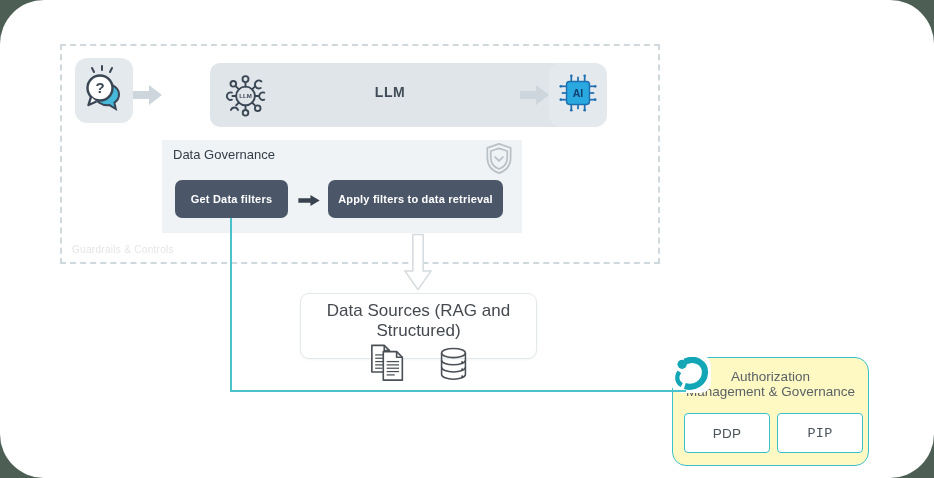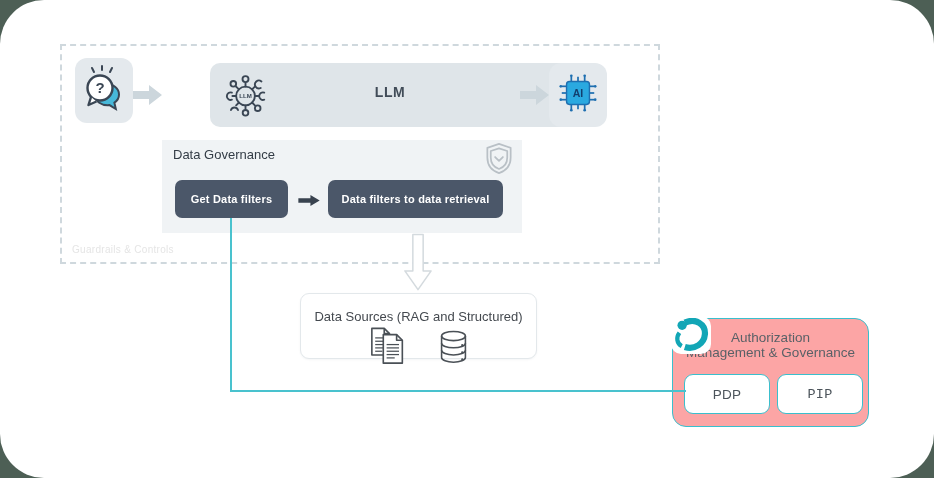--- a/index.html
+++ b/index.html
@@ -10,25 +10,25 @@
   .dashed-box{border:2px dashed #cfd8dd;}
   .icon-box{background:#e4e9ed;border-radius:12px;display:flex;align-items:center;justify-content:center;}
   .llm-box{background:#dfe5e9;border-radius:10px;}
   .llm-label{position:absolute;left:0;right:0;top:21px;text-align:center;font-size:14px;font-weight:bold;color:#414c58;letter-spacing:.5px;}
   .panel{background:#f0f3f5;}
   .panel-title{position:absolute;left:11px;top:7px;font-size:13px;color:#333c46;}
   .dark-btn{background:#4b5769;border-radius:7px;color:#ffffff;font-size:11px;font-weight:600;display:flex;align-items:center;justify-content:center;text-align:center;letter-spacing:.2px;}
   .teal-line{background:#49c2ce;z-index:6;}
   .g-label{font-size:10px;color:#e5e5e5;letter-spacing:.3px;}
   .ds-box{background:#fff;border:1px solid #e3e8eb;border-radius:9px;box-shadow:0 1px 2px rgba(120,130,140,.08);}
-  .ds-title{text-align:center;margin-top:15px;font-size:13px;color:#44494f;}
+  .ds-title{text-align:center;margin-top:7px;font-size:17px;color:#44494f;}
   .ds-icons{display:flex;justify-content:center;align-items:flex-end;gap:26px;margin-top:2px;}
-  .auth-box{background:#fca5a5;border:1.5px solid #3abfcd;border-radius:14px;z-index:5;}
+  .auth-box{background:#fef9c3;border:1.5px solid #3abfcd;border-radius:14px;z-index:5;margin-top:39px;}
   .auth-title{position:absolute;left:0;right:0;top:11px;text-align:center;font-size:13.5px;color:#5a6167;line-height:15px;}
-  .auth-node{position:absolute;background:#fff;border:1.5px solid #3abfcd;border-radius:9px;display:flex;align-items:center;justify-content:center;font-size:13.5px;color:#4c545b;letter-spacing:.3px;z-index:7;}
+  .auth-node{position:absolute;background:#fff;border:1.5px solid #3abfcd;border-radius:4px;display:flex;align-items:center;justify-content:center;font-size:13.5px;color:#4c545b;letter-spacing:.3px;z-index:7;}
   .auth-logo{position:absolute;left:-2px;top:-3px;width:40px;height:38px;background:#fff;border-radius:10px;display:flex;align-items:center;justify-content:center;z-index:8;}
   .arrow-wrap{display:flex;align-items:center;justify-content:center;}
 </style>
 </head>
 <body>
 
 <div class="stage">
   <div class="card"></div>
 
   <div class="abs dashed-box" style="left:60px;top:44px;width:600px;height:220px;"></div>
@@ -133,21 +133,21 @@
           <path d="M11 15.5 L15 19.5 L19 15.5"></path>
         </g>
       </svg>
     </span>
     <div class="abs dark-btn" style="left:13px;top:40px;width:113px;height:38px;">Get Data filters</div>
     <span class="abs arrow-wrap" style="left:136px;top:54px;width:23px;height:13px;">
       <svg width="23" height="13" viewBox="0 0 24 14">
           <path d="M0 4.5 H13 V1 L23 7 L13 13 V9.5 H0 Z" fill="#39434f"></path>
         </svg>
     </span>
-    <div class="abs dark-btn" style="left:166px;top:40px;width:175px;height:38px;">Data filters to data retrieval</div>
+    <div class="abs dark-btn" style="left:166px;top:40px;width:175px;height:38px;">Apply filters to data retrieval</div>
   </div>
 
   <div class="abs teal-line" style="left:230px;top:218px;width:2px;height:174px;"></div>
   <div class="abs teal-line" style="left:230px;top:390px;width:456px;height:2px;"></div>
 
   <div class="abs" style="left:403px;top:232px;z-index:6;">
     <svg width="30" height="61" viewBox="0 0 32 62">
         <path d="M10.5 1 H21.5 V40 H30 L16 60 L2 40 H10.5 Z" fill="#ffffff" stroke="#d4dade" stroke-width="1.6" stroke-linejoin="round"></path>
       </svg>
   </div>

